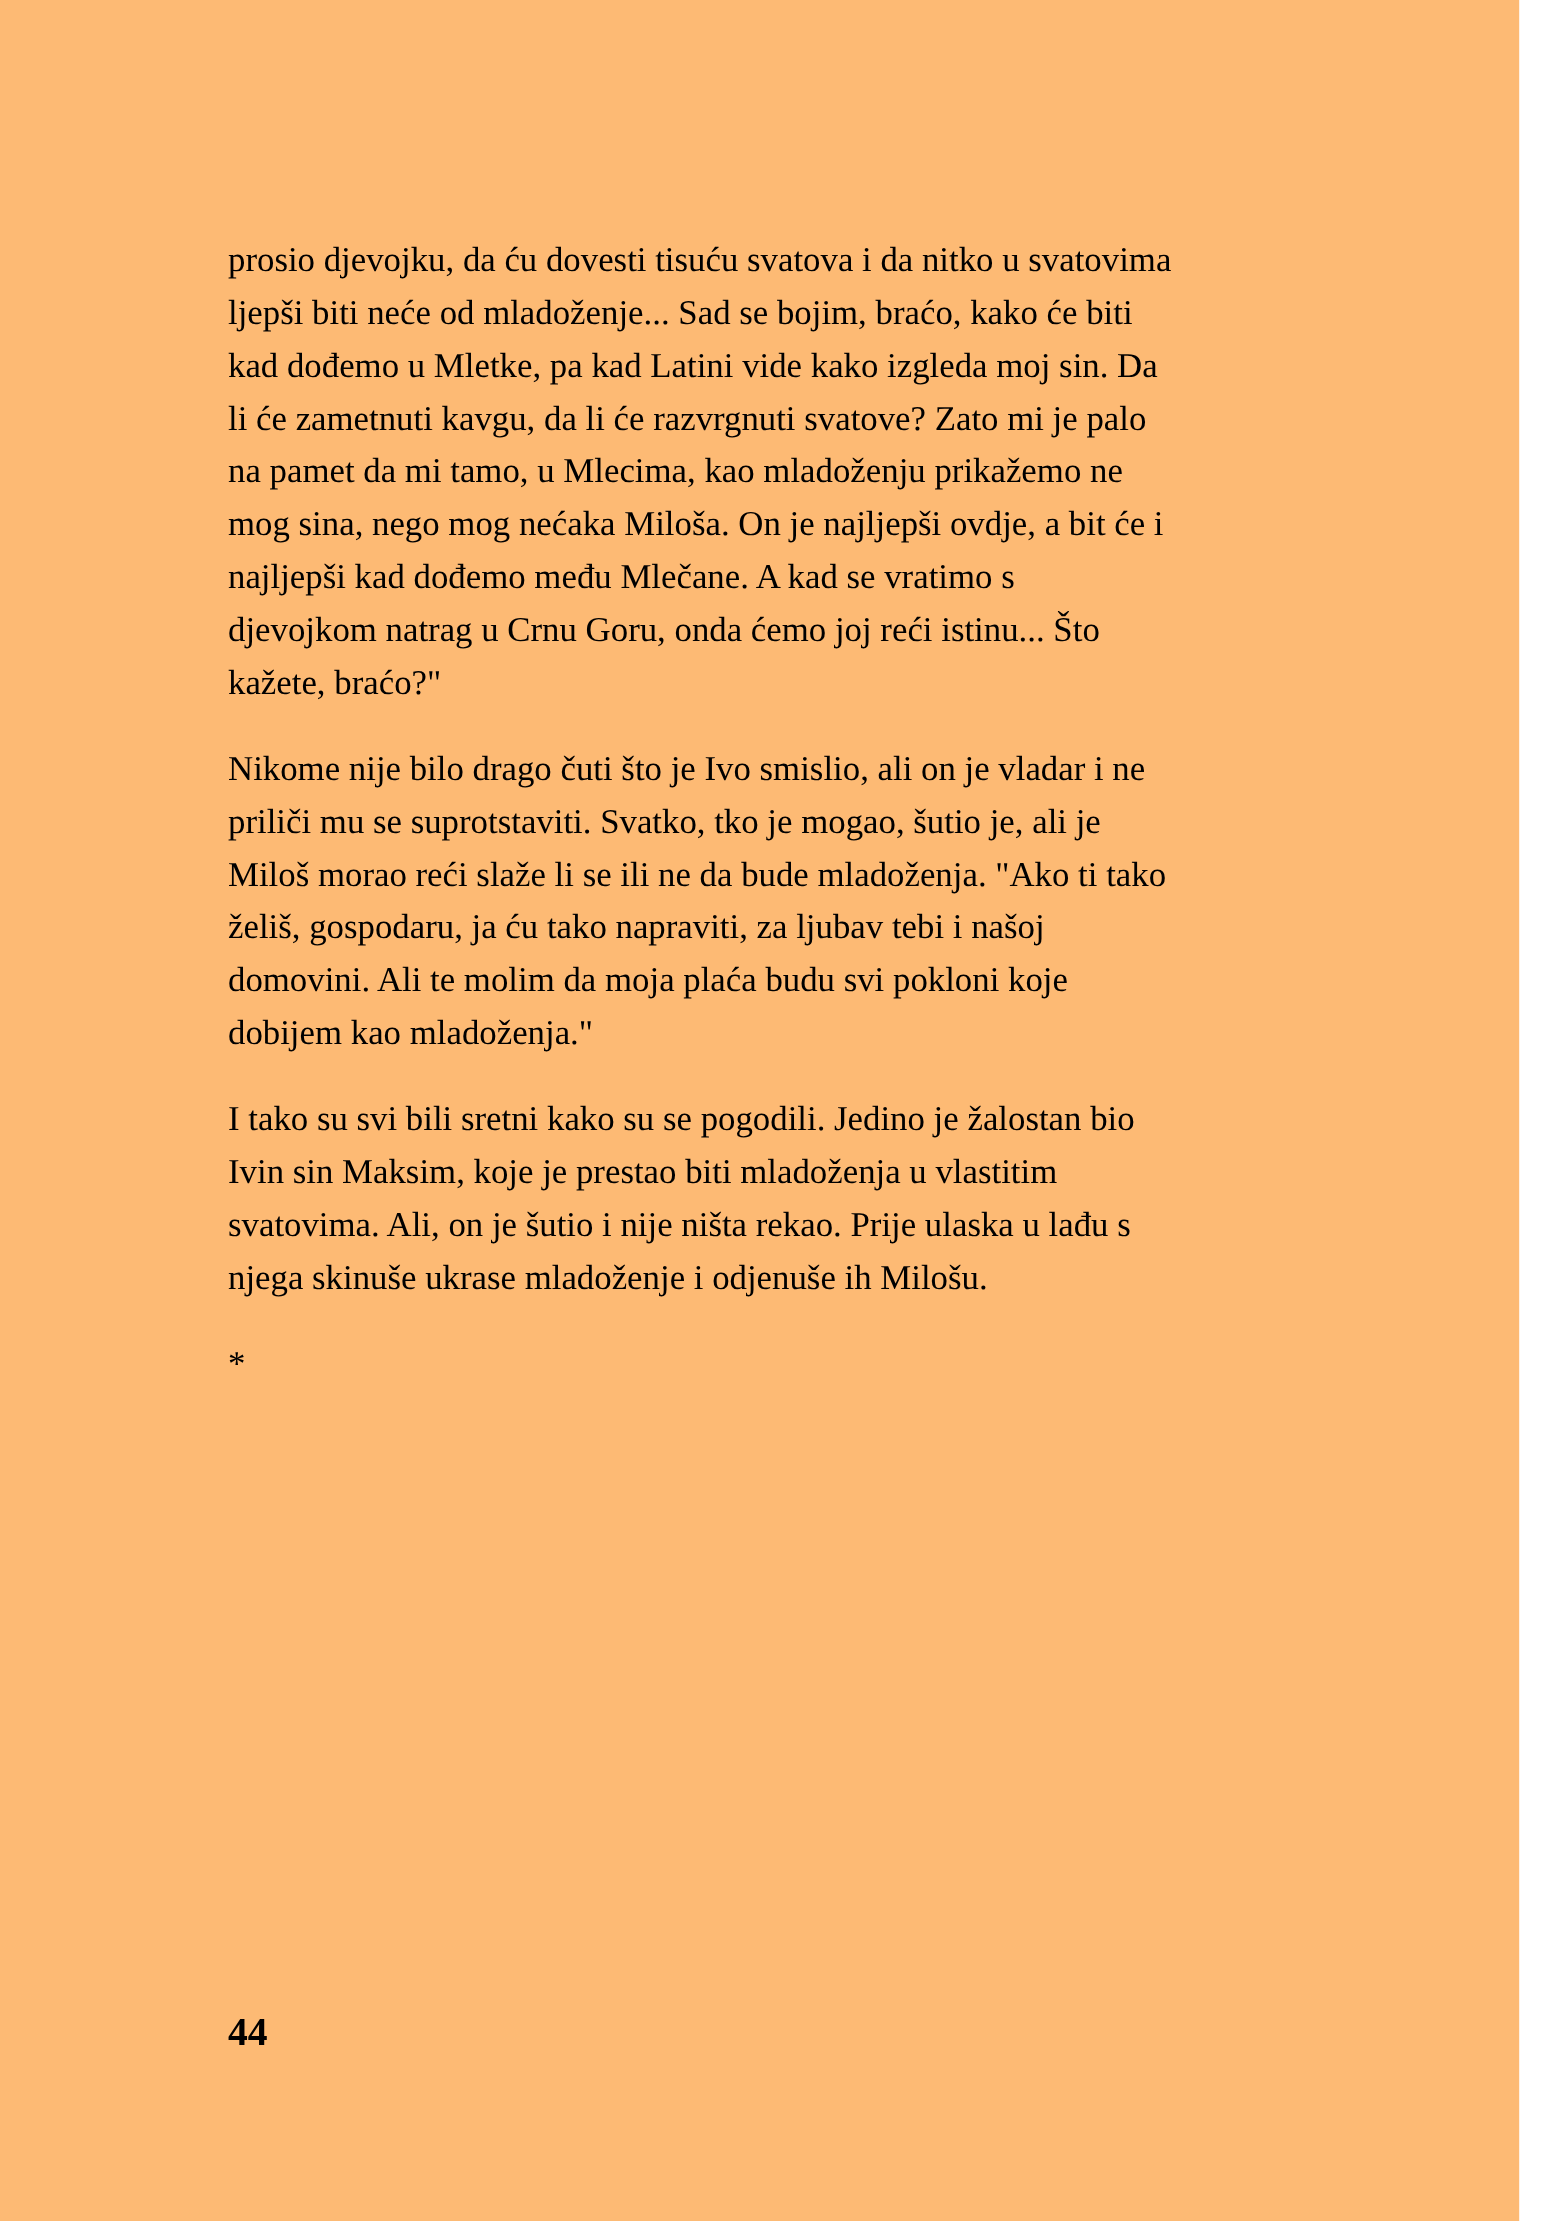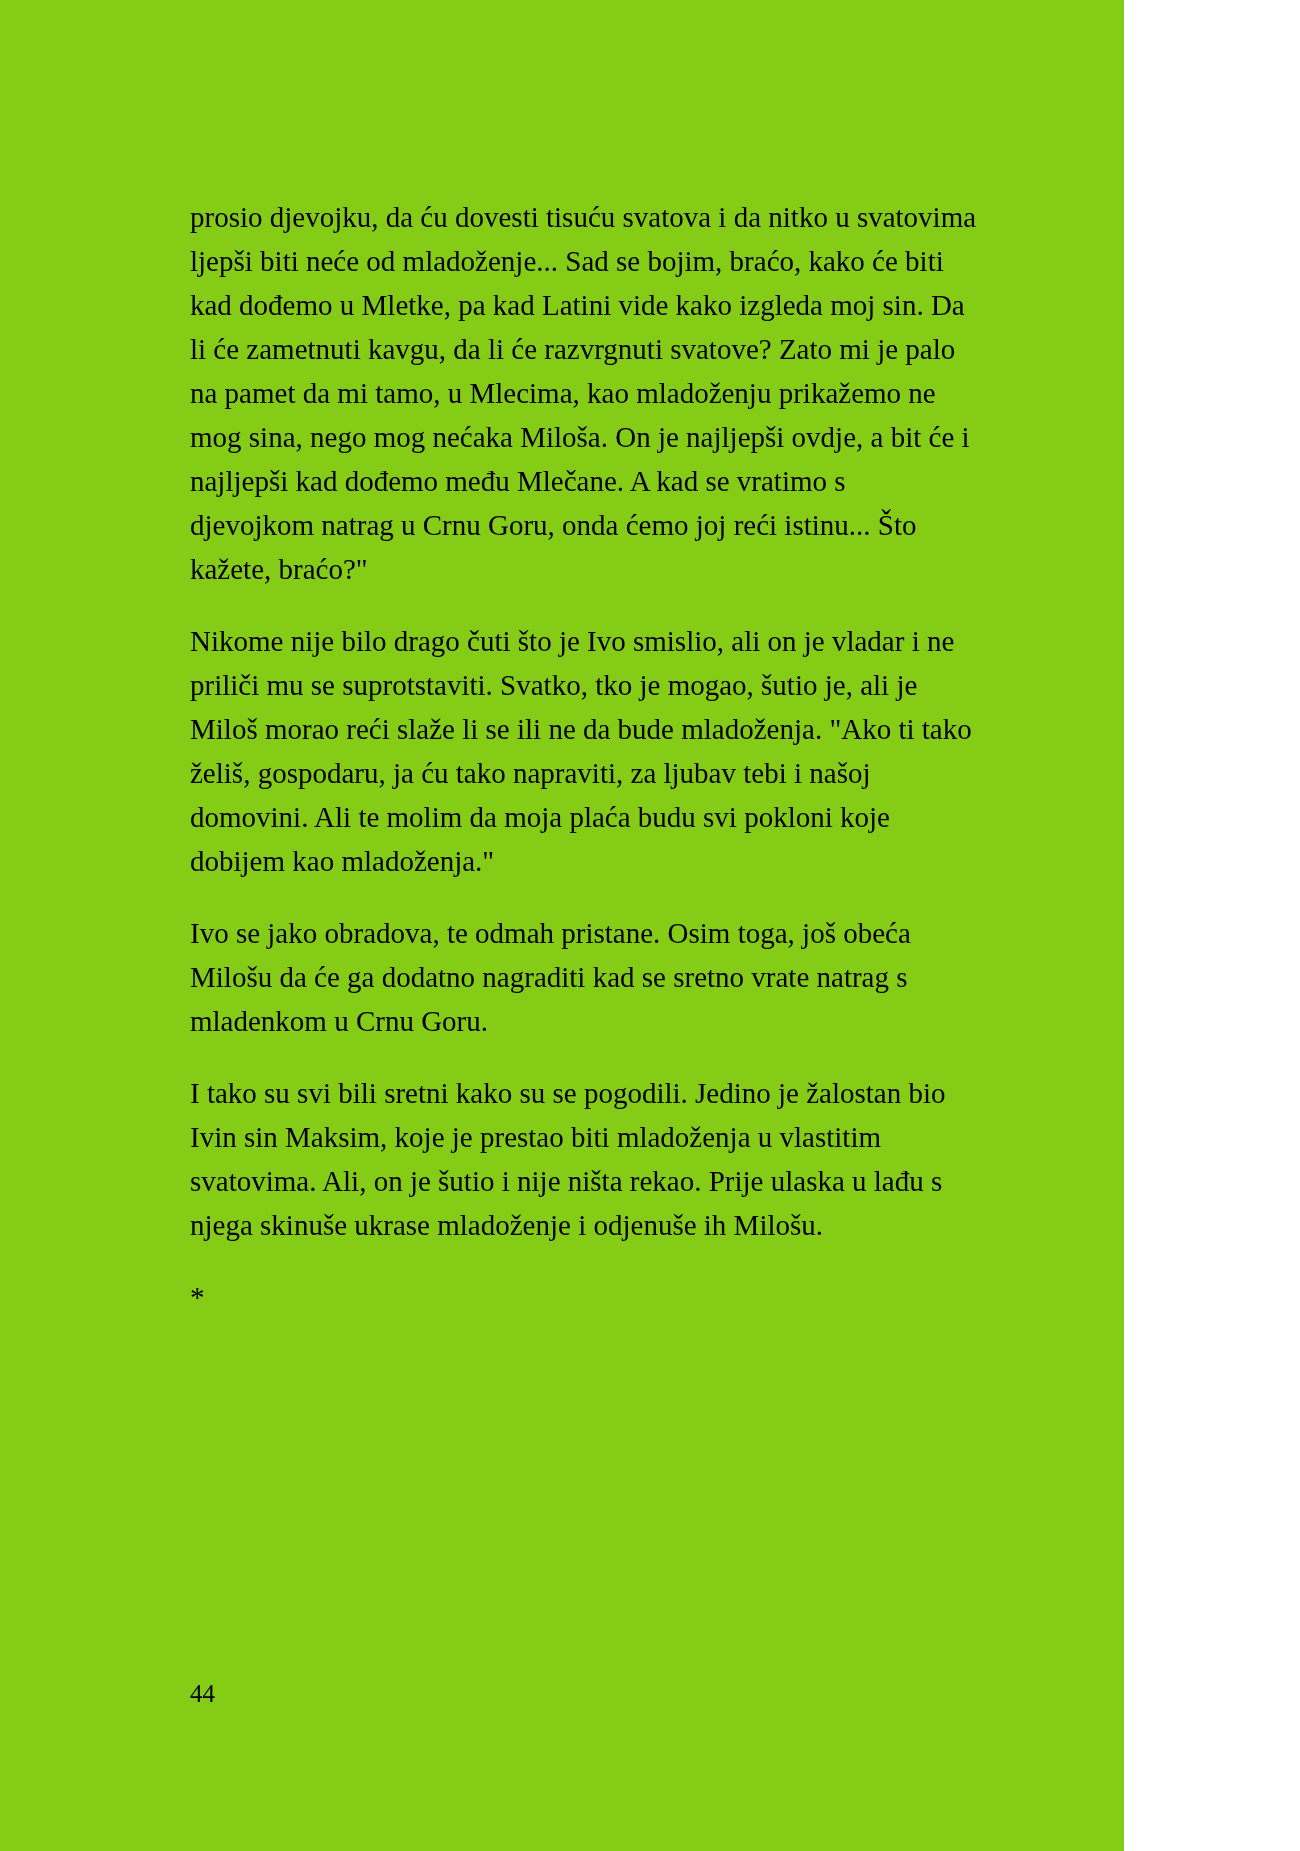--- a/index.html
+++ b/index.html
@@ -2,23 +2,23 @@
 <html><head>
 <meta charset="utf-8">
 <style>
   html, body {
     margin: 0;
     padding: 0;
     background: #ffffff;
   }
   .page {
     position: relative;
-    width: 1124px;
+    width: 1266px;
     height: 1851px;
-    background: #84cc16;
+    background: #fdba74;
     color: #000000;
     font-family: "Liberation Serif", "DejaVu Serif", serif;
     overflow: hidden;
   }
   .text-block {
     position: absolute;
     left: 190px;
     top: 195px;
     width: 985px;
     font-size: 29px;
@@ -26,22 +26,23 @@
     text-align: left;
   }
   .text-block p {
     margin: 0 0 28px 0;
     white-space: pre-line;
   }
   .page-number {
     position: absolute;
     left: 190px;
     top: 1672px;
-    font-size: 25px;
+    font-size: 33px;
     line-height: 44px;
+    font-weight: bold;
   }
 </style>
 </head>
 <body>
 
 <div class="page">
   <div class="text-block">
     <p>prosio djevojku, da ću dovesti tisuću svatova i da nitko u svatovima
 ljepši biti neće od mladoženje... Sad se bojim, braćo, kako će biti
 kad dođemo u Mletke, pa kad Latini vide kako izgleda moj sin. Da
@@ -50,23 +51,20 @@
 mog sina, nego mog nećaka Miloša. On je najljepši ovdje, a bit će i
 najljepši kad dođemo među Mlečane. A kad se vratimo s
 djevojkom natrag u Crnu Goru, onda ćemo joj reći istinu... Što
 kažete, braćo?"</p>
     <p>Nikome nije bilo drago čuti što je Ivo smislio, ali on je vladar i ne
 priliči mu se suprotstaviti. Svatko, tko je mogao, šutio je, ali je
 Miloš morao reći slaže li se ili ne da bude mladoženja. "Ako ti tako
 želiš, gospodaru, ja ću tako napraviti, za ljubav tebi i našoj
 domovini. Ali te molim da moja plaća budu svi pokloni koje
 dobijem kao mladoženja."</p>
-    <p>Ivo se jako obradova, te odmah pristane. Osim toga, još obeća
-Milošu da će ga dodatno nagraditi kad se sretno vrate natrag s
-mladenkom u Crnu Goru.</p>
     <p>I tako su svi bili sretni kako su se pogodili. Jedino je žalostan bio
 Ivin sin Maksim, koje je prestao biti mladoženja u vlastitim
 svatovima. Ali, on je šutio i nije ništa rekao. Prije ulaska u lađu s
 njega skinuše ukrase mladoženje i odjenuše ih Milošu.</p>
     <p>*</p>
   </div>
   <div class="page-number">44</div>
 </div>
 
 </body></html>

